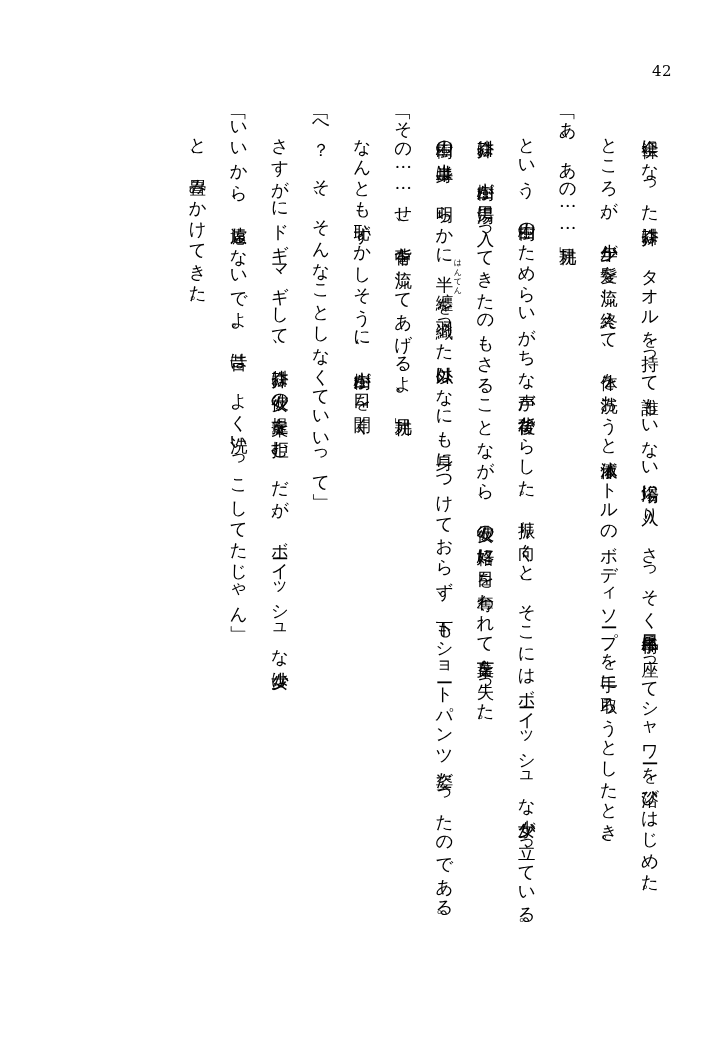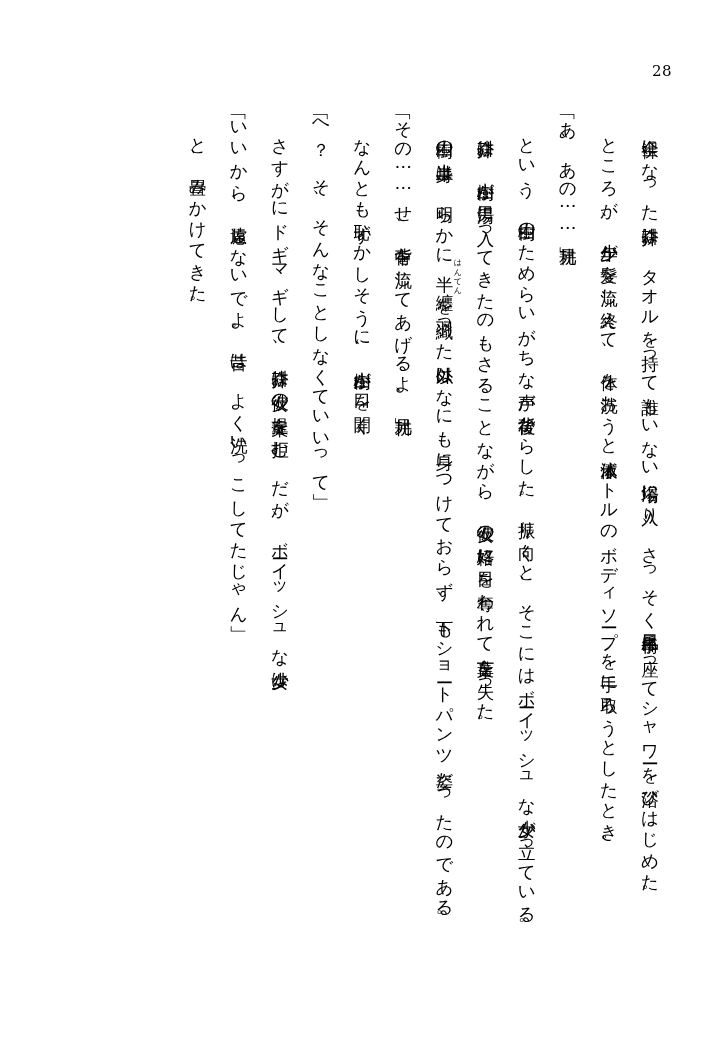--- a/index.html
+++ b/index.html
@@ -64,21 +64,21 @@
     font-size: 8px;
     letter-spacing: 0px;
     line-height: 1;
   }
 </style>
 </head>
 <body>
 
 <div class="page">
 
-  <div class="page-number">28</div>
+  <div class="page-number">42</div>
 
   <div class="body-text" id="body-text">
       <p class="indent">全裸になった耕介は、タオルを持って誰もいない浴場に入り、さっそく風呂椅子に座ってシャワーを浴びはじめた。</p>
       <p class="indent">ところが、少年が髪を流し終えて、体を洗おうと液体ボトルのボディソープを手に取ろうとしたとき。</p>
       <p>「あ、あの……耕兄」</p>
       <p class="indent">という、由樹のためらいがちな声が背後からした。振り向くと、そこにはボーイッシュな少女が立っている。</p>
       <p class="indent">耕介は、由樹が男湯に入ってきたのもさることながら、彼女の格好に目を奪われて言葉を失った。</p>
       <p class="indent">由樹の上半身は、明らかに<ruby>半纏<rt>はんてん</rt></ruby>を羽織った以外はなにも身につけておらず、下もショートパンツ姿だったのである。</p>
       <p>「その……せ、背中を流してあげるよ、耕兄」</p>
       <p class="indent">なんとも恥ずかしそうに、由樹が口を開く。</p>

